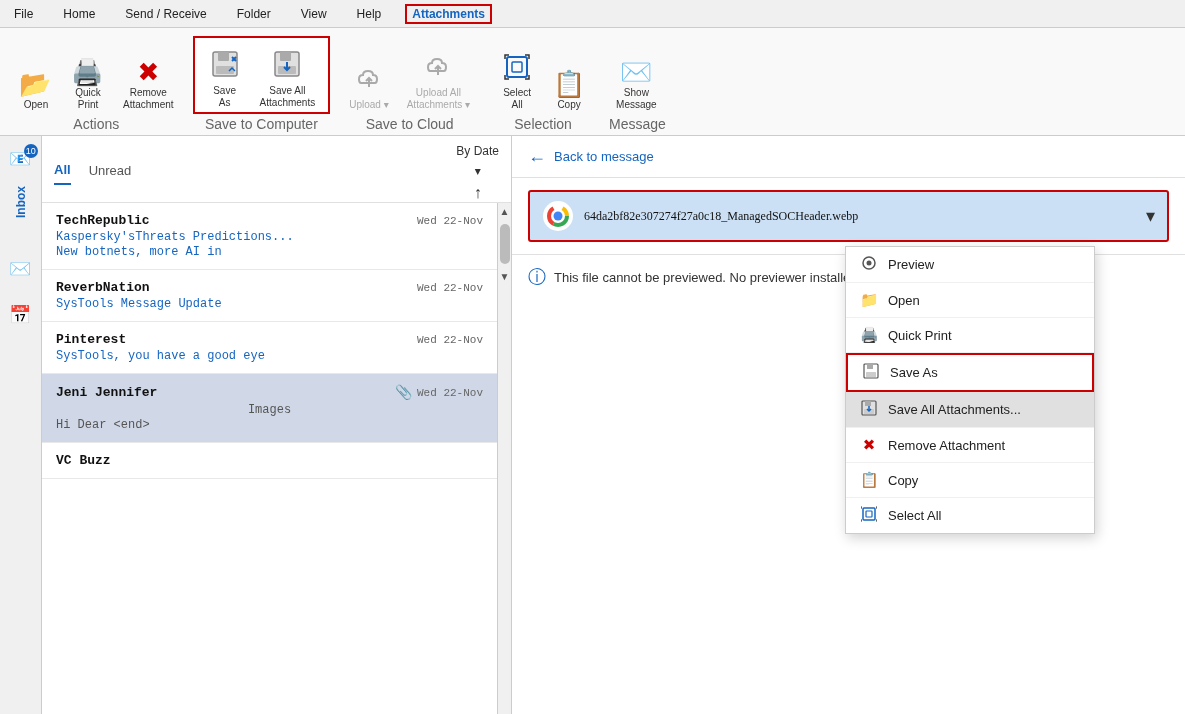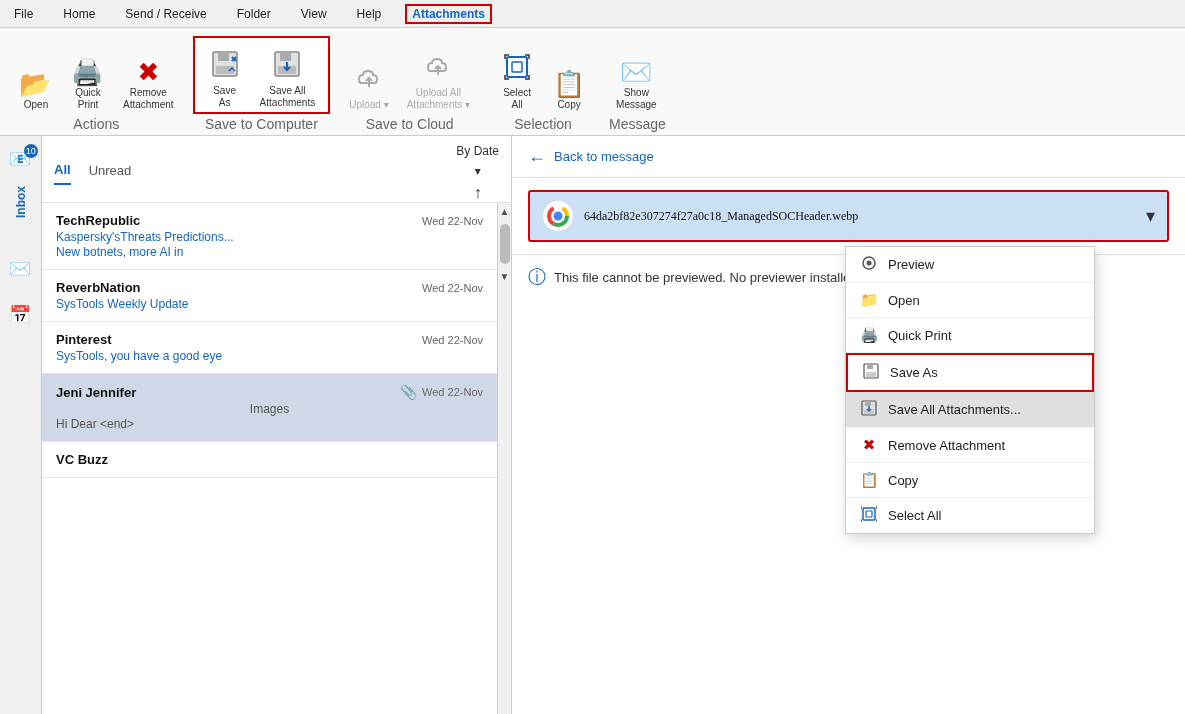--- a/index.html
+++ b/index.html
@@ -259,37 +259,37 @@
       <span class="email-tab active">All</span>
       <span class="email-tab">Unread</span>
       <div class="email-sort">
         <span>By Date</span>
         <span>▾</span>
         <span style="font-size:16px;">↑</span>
       </div>
     </div>
 
     <div style="display:flex;flex:1;overflow:hidden;">
-      <div class="email-list" style="flex:1;">
+      <div class="email-list" style="flex:1;font-family:Liberation Mono, monospace;">
 
         <div class="email-item">
           <div class="email-item-header">
             <span class="email-sender">TechRepublic</span>
             <span class="email-date">Wed 22-Nov</span>
           </div>
           <div class="email-subject">Kaspersky'sThreats Predictions...</div>
           <div class="email-preview" style="color:#1565c0;">New botnets, more AI in</div>
         </div>
 
         <div class="email-item">
           <div class="email-item-header">
             <span class="email-sender">ReverbNation</span>
             <span class="email-date">Wed 22-Nov</span>
           </div>
-          <div class="email-subject">SysTools Weekly Update</div>
+          <div class="email-subject">SysTools Message Update</div>
         </div>
 
         <div class="email-item">
           <div class="email-item-header">
             <span class="email-sender">Pinterest</span>
             <span class="email-date">Wed 22-Nov</span>
           </div>
           <div class="email-subject">SysTools, you have a good eye</div>
         </div>
 

